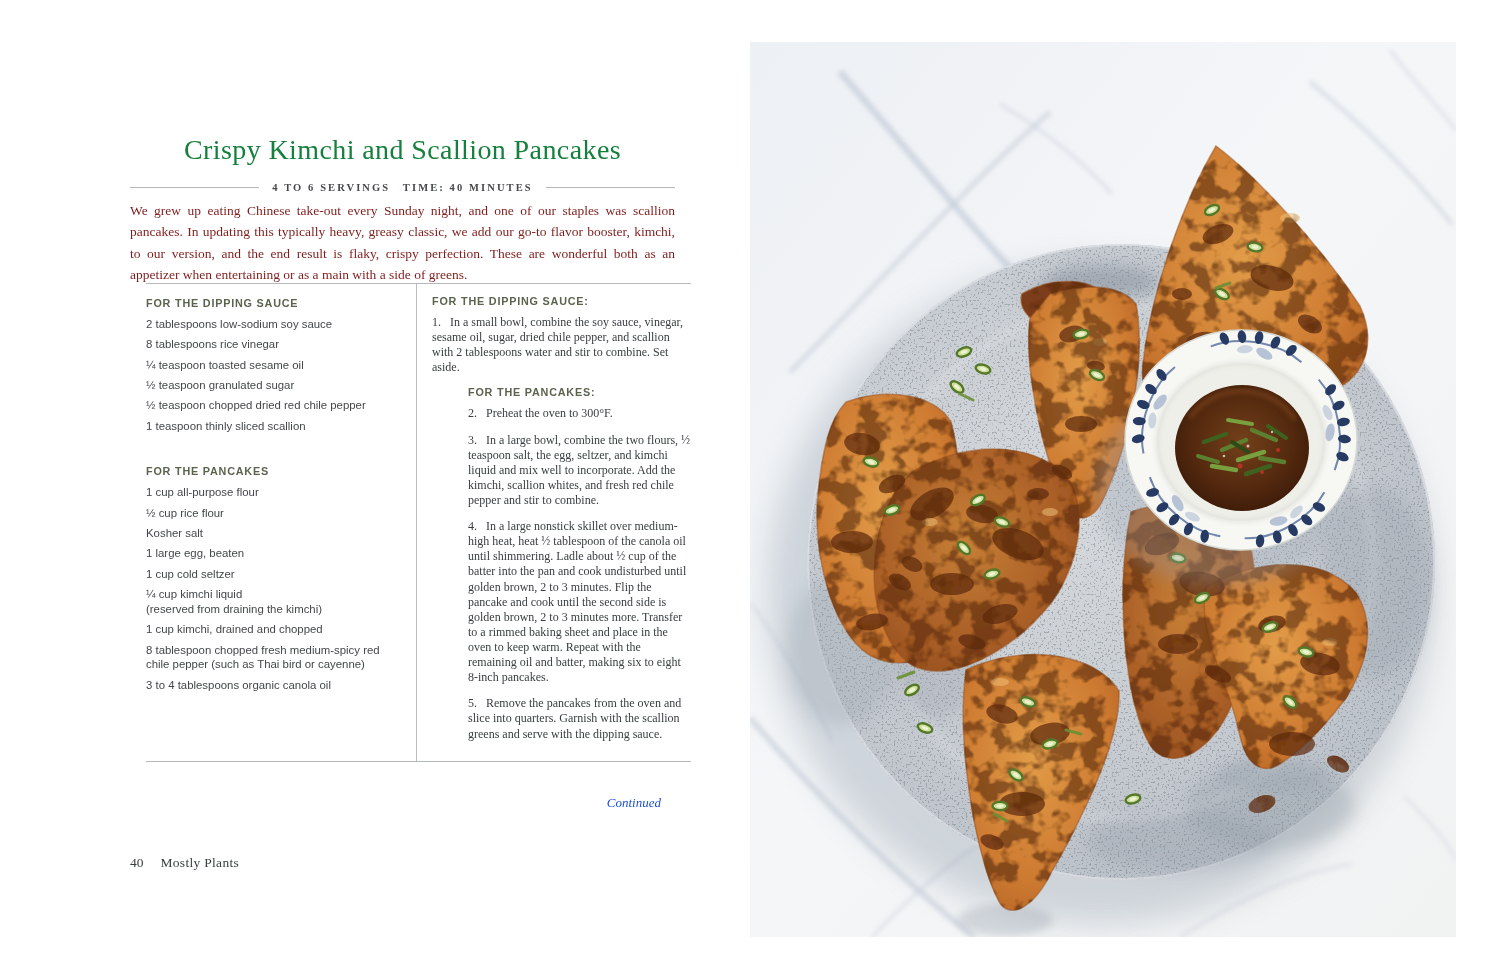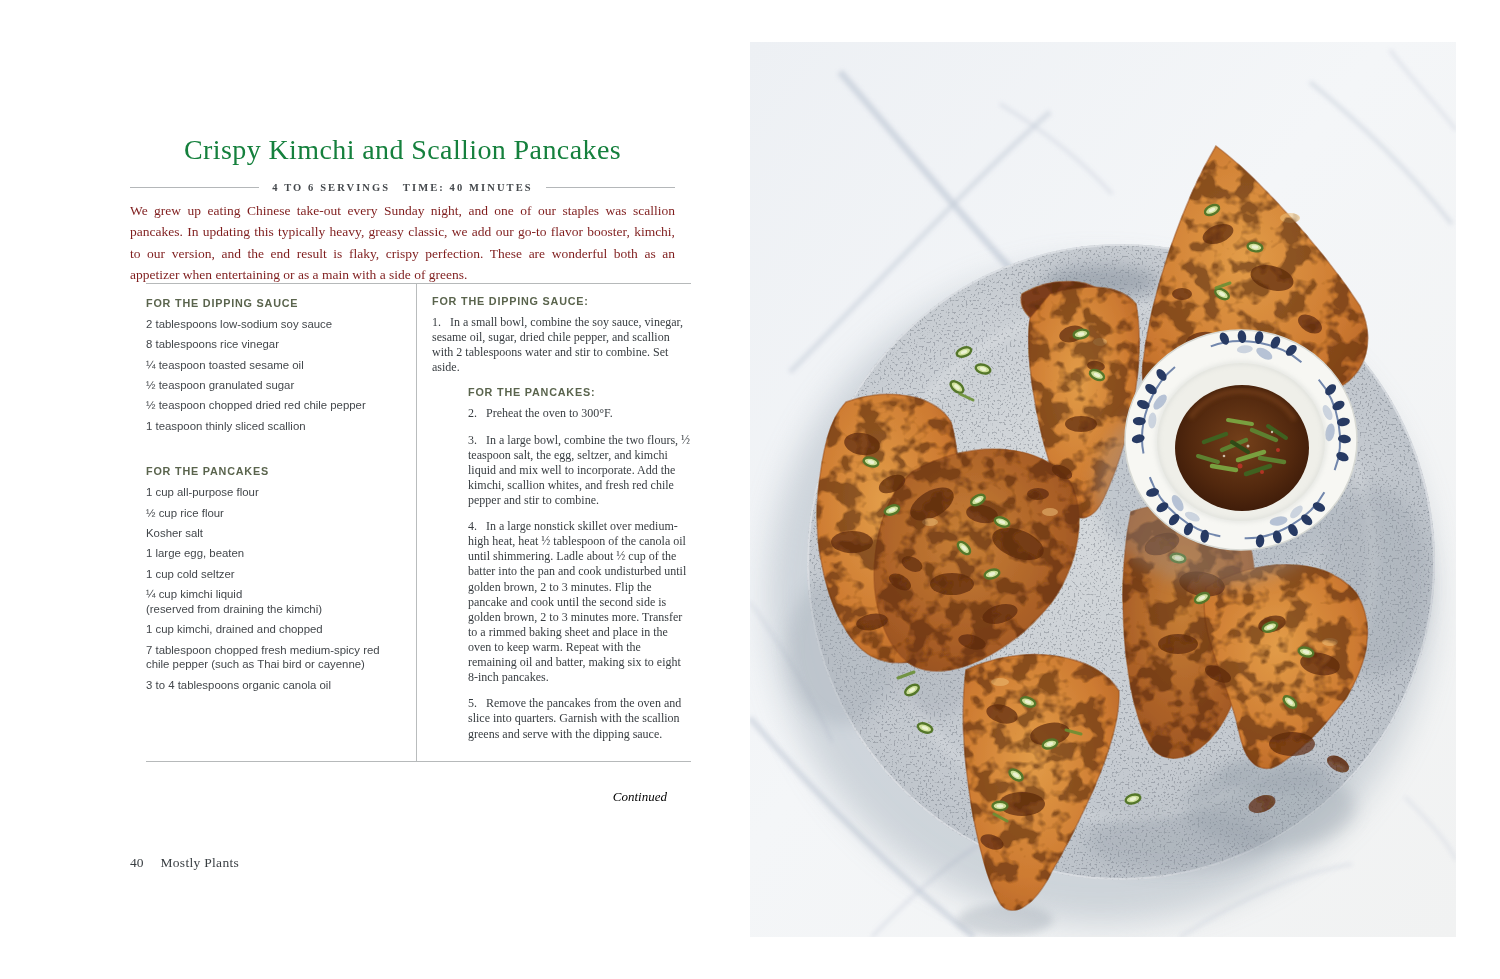--- a/index.html
+++ b/index.html
@@ -39,22 +39,22 @@
   }
   .ing-group + .ing-group{margin-top:32px;}
   .step-group + .step-group{margin-top:10px;margin-left:36px;}
   .ing{
     font-family:"Liberation Sans", sans-serif;font-size:11.4px;line-height:1.3;
     color:#43474b;margin:0 0 5.5px 0;white-space:pre-line;
   }
   .step{font-size:12px;line-height:1.26;color:#383d41;margin:0 0 11px 0;}
   .step-num{margin-right:9px;}
   .continued{
-    position:absolute;top:781px;right:0;margin:8px;font-style:italic;
-    font-size:13px;color:#000000;
+    position:absolute;top:781px;right:0;margin:14px;font-style:italic;
+    font-size:13px;color:#1d4ed8;
   }
   .page-footer{position:absolute;top:855px;left:0;font-size:13.5px;color:#393e42;}
   .book-title{margin-left:17px;letter-spacing:.3px;}
   .photo-wrap{position:absolute;left:750px;top:42px;width:706px;height:895px;}
 </style>
 </head>
 <body>
 
 <div class="text-page">
 
@@ -102,21 +102,21 @@
               <p class="ing">1 large egg, beaten</p>
 
               <p class="ing">1 cup cold seltzer</p>
 
               <p class="ing">¼ cup kimchi liquid
 (reserved from draining the kimchi)</p>
 
               <p class="ing">1 cup kimchi, drained and chopped</p>
 
 
-              <p class="ing">7 tablespoon chopped fresh medium-spicy red chile pepper (such as Thai bird or cayenne)</p>
+              <p class="ing">8 tablespoon chopped fresh medium-spicy red chile pepper (such as Thai bird or cayenne)</p>
 
               <p class="ing">3 to 4 tablespoons organic canola oil</p>
             </div>
         </div>
       </div>
     <div class="step-col">
 
         <div class="step-group">
           <h3 class="group-head">FOR THE DIPPING SAUCE:</h3>
           <div>

